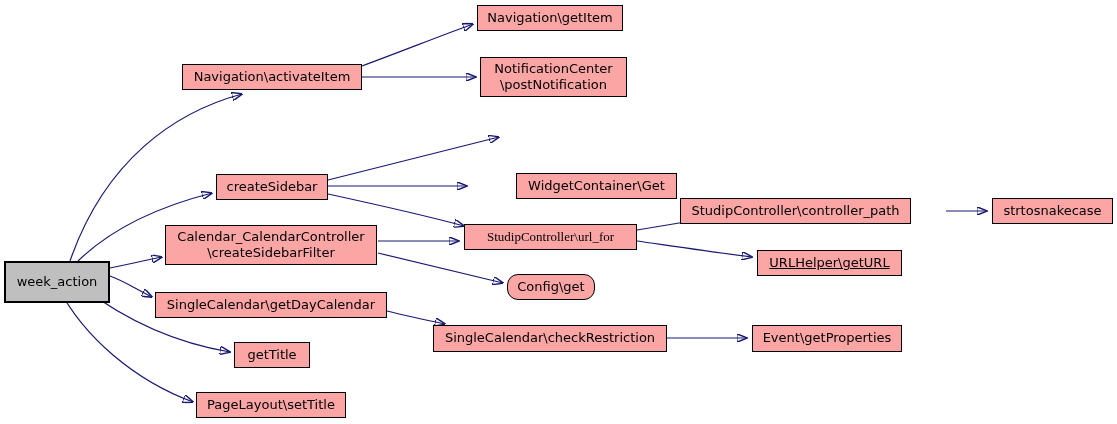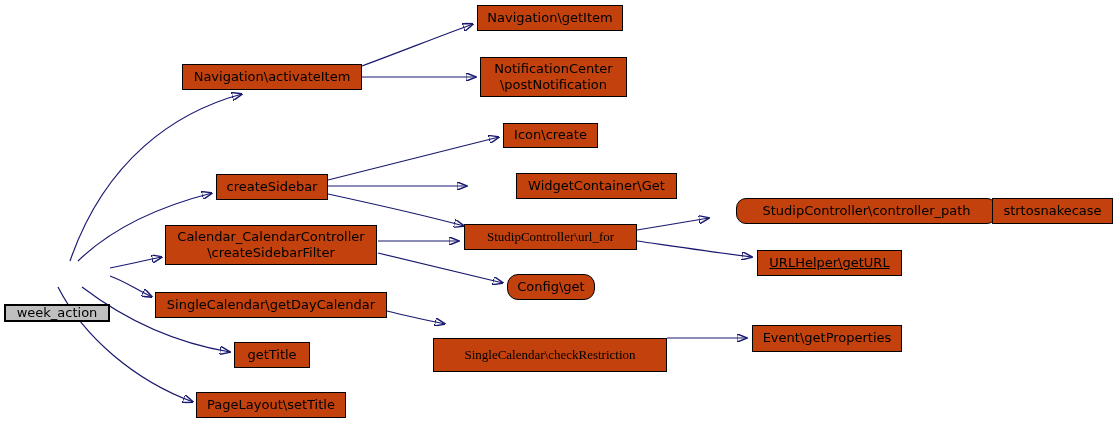--- a/index.html
+++ b/index.html
@@ -7,21 +7,21 @@
     position:relative;
     width:1117px;height:424px;
     background:#ffffff;
     font-family:"DejaVu Sans","Liberation Sans",sans-serif;
     overflow:hidden;
   }
   .edges{position:absolute;left:0;top:0;width:1117px;height:424px;}
   .edges path{stroke:#191970;stroke-width:1.2;fill:none;}
   .node{
     position:absolute;box-sizing:border-box;
-    background:#c2410c;border:1px solid #000000;
+    background:#fca5a5;border:1px solid #000000;
     display:flex;align-items:center;justify-content:center;
     text-align:center;font-size:13px;line-height:1.25;
     color:#000000;white-space:pre-line;cursor:pointer;
   }
   .node.root{background:#bfbfbf;border-width:2px;cursor:default;}
 </style>
 </head>
 <body>
 
 <div class="canvas">
@@ -45,51 +45,50 @@
     <path d="M 328 194 C 374 204, 420 214, 464 226" marker-end="url(#arrow)"></path>
     <path d="M 378 241 L 459 241" marker-end="url(#arrow)"></path>
     <path d="M 378 253 C 420 263, 462 273, 503 283" marker-end="url(#arrow)"></path>
     <path d="M 637 230 C 661 226, 686 222, 709 218" marker-end="url(#arrow)"></path>
     <path d="M 637 241 C 672 246, 712 252, 752 257" marker-end="url(#arrow)"></path>
     <path d="M 946 211 L 987 211" marker-end="url(#arrow)"></path>
     <path d="M 387 311 C 407 316, 426 320, 445 324" marker-end="url(#arrow)"></path>
     <path d="M 667 338 L 747 338" marker-end="url(#arrow)"></path>
   </svg>
 
-  <div class="node root" style="left:4px;top:261px;width:106px;height:18px;margin-top:43px;">week_action</div>
+  <div class="node root" style="left:4px;top:261px;width:106px;height:42px;">week_action</div>
 
   <div class="node" style="left:182px;top:64px;width:180px;height:26px;">Navigation\activateItem</div>
 
   <div class="node" style="left:477px;top:5px;width:146px;height:26px;">Navigation\getItem</div>
 
   <div class="node" style="left:480px;top:57px;width:147px;height:40px;">NotificationCenter
 \postNotification</div>
 
   <div class="node" style="left:216px;top:174px;width:112px;height:26px;">createSidebar</div>
 
-  <div class="node" style="left:503px;top:123px;width:95px;height:25px;">Icon\create</div>
 
   <div class="node" style="left:471px;top:173px;width:161px;height:26px;margin-left:45px;">WidgetContainer\Get</div>
 
   <div class="node" style="left:165px;top:225px;width:212px;height:40px;">Calendar_CalendarController
 \createSidebarFilter</div>
 
   <div class="node" style="left:464px;top:224px;width:173px;height:26px;font-family:Liberation Serif, serif;">StudipController\url_for</div>
 
   <div class="node" style="left:507px;top:274px;width:88px;height:26px;border-radius:11px;">Config\get</div>
 
   <div class="node" style="left:155px;top:292px;width:232px;height:26px;">SingleCalendar\getDayCalendar</div>
 
-  <div class="node" style="left:736px;top:198px;width:261px;height:26px;border-radius:10px;">StudipController\controller_path</div>
+  <div class="node" style="left:680px;top:198px;width:231px;height:26px;">StudipController\controller_path</div>
 
   <div class="node" style="left:992px;top:198px;width:121px;height:26px;">strtosnakecase</div>
 
   <div class="node" style="left:757px;top:250px;width:145px;height:26px;text-decoration:underline;">URLHelper\getURL</div>
 
-  <div class="node" style="left:433px;top:338px;width:234px;height:34px;font-family:Liberation Serif, serif;">SingleCalendar\checkRestriction</div>
+  <div class="node" style="left:433px;top:325px;width:234px;height:27px;">SingleCalendar\checkRestriction</div>
 
   <div class="node" style="left:752px;top:325px;width:150px;height:27px;">Event\getProperties</div>
 
   <div class="node" style="left:234px;top:342px;width:76px;height:26px;">getTitle</div>
 
   <div class="node" style="left:196px;top:392px;width:150px;height:26px;">PageLayout\setTitle</div>
 
 </div>
 
 </body></html>

